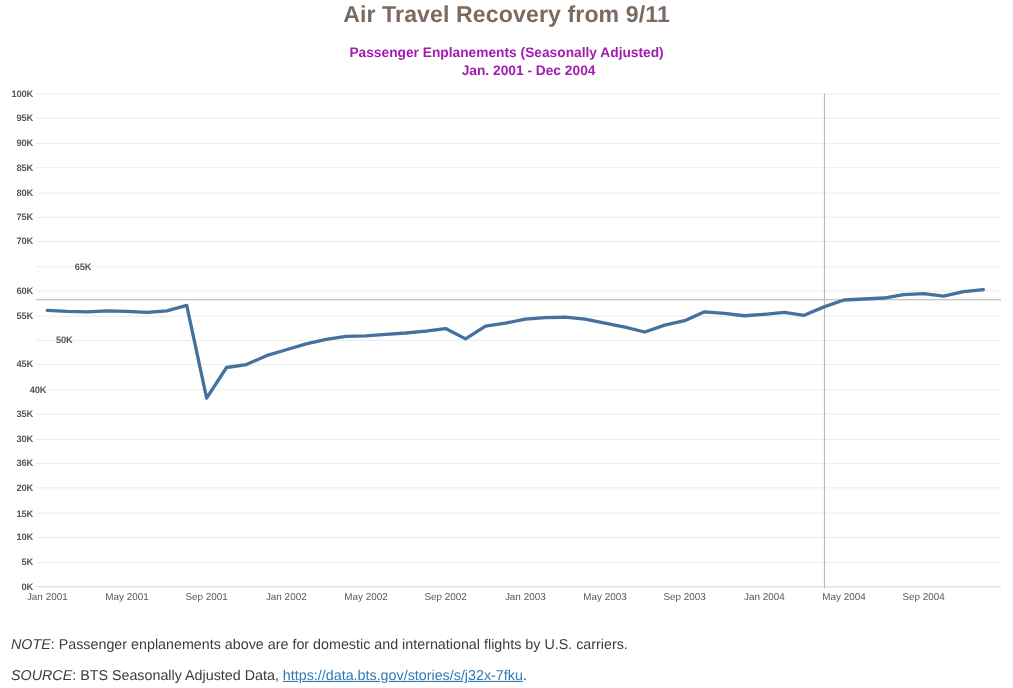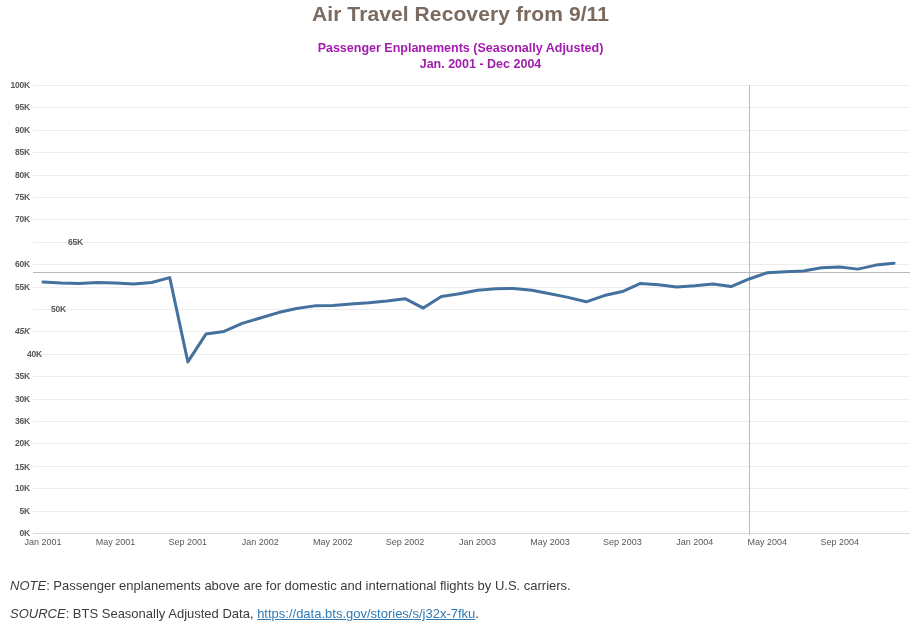--- a/index.html
+++ b/index.html
@@ -87,21 +87,21 @@
   <div id="ylabels">
       <div class="ylabel" style="left: 0px; top: 528px;">0K</div>
       <div class="ylabel" style="left: 0px; top: 505.6px;">5K</div>
       <div class="ylabel" style="left: 0px; top: 483.2px;">10K</div>
       <div class="ylabel" style="left: 0px; top: 462px;">15K</div>
       <div class="ylabel" style="left: 0px; top: 438.4px;">20K</div>
       <div class="ylabel" style="left: 0px; top: 416px;">36K</div>
       <div class="ylabel" style="left: 0px; top: 393.6px;">30K</div>
       <div class="ylabel" style="left: 0px; top: 371.2px;">35K</div>
       <div class="ylabel" style="left: 12px; top: 348.8px;">40K</div>
-      <div class="ylabel" style="left: 0px; top: 326.4px; font-style: italic;">45K</div>
+      <div class="ylabel" style="left: 0px; top: 326.4px;">45K</div>
       <div class="ylabel" style="left: 0px; top: 304px; margin-left: 36px;">50K</div>
       <div class="ylabel" style="left: 0px; top: 281.6px;">55K</div>
       <div class="ylabel" style="left: 0px; top: 259.2px;">60K</div>
       <div class="ylabel" style="left: 16px; top: 236.8px; padding-left: 37px;">65K</div>
       <div class="ylabel" style="left: 0px; top: 214.4px;">70K</div>
       <div class="ylabel" style="left: 0px; top: 192px;">75K</div>
       <div class="ylabel" style="left: 0px; top: 169.6px;">80K</div>
       <div class="ylabel" style="left: 0px; top: 147.2px;">85K</div>
       <div class="ylabel" style="left: 0px; top: 124.8px;">90K</div>
       <div class="ylabel" style="left: 0px; top: 102.4px;">95K</div>

